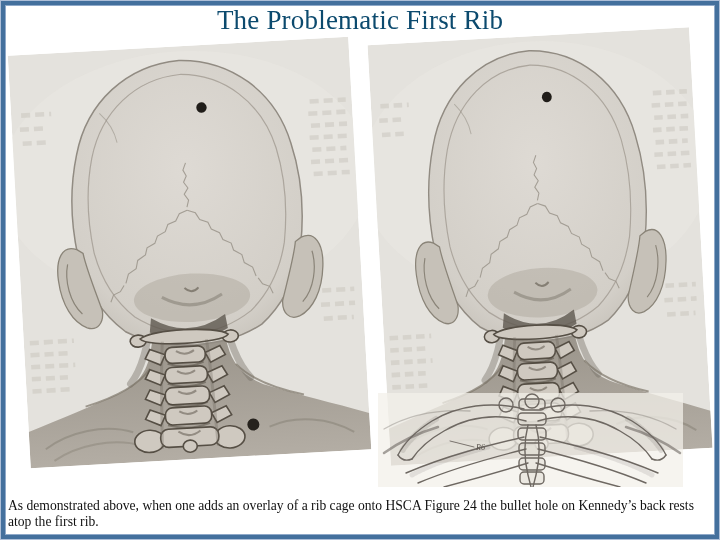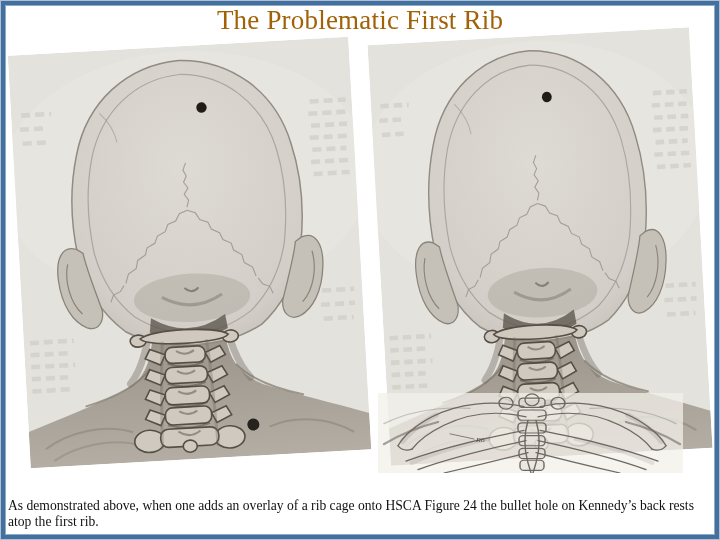--- a/index.html
+++ b/index.html
@@ -8,30 +8,30 @@
     background:#ffffff;
     font-family:"Liberation Serif","DejaVu Serif",serif;
   }
   
   .frame-a{position:absolute;inset:0;border:1px solid #aebfd8;pointer-events:none;z-index:9;}
   .frame-b{position:absolute;inset:1px;border:4px solid #44709d;pointer-events:none;z-index:9;}
   .frame-c{position:absolute;inset:5px;border:1px solid #8fa9c9;pointer-events:none;z-index:9;}
 
   .title{
     position:absolute;top:5px;left:0;right:0;margin:0;
-    text-align:center;font-size:27px;font-weight:400;color:#a16207;
+    text-align:center;font-size:27px;font-weight:400;color:#0c4a6e;
     letter-spacing:.2px;z-index:2;
   }
   .fig{position:absolute;z-index:1;}
   .fig svg{display:block;width:100%;height:100%;}
   .fig-left{left:19px;top:46px;width:341px;height:413px;transform:rotate(-3.2deg);}
   .fig-right{left:379px;top:36px;width:322px;height:421px;transform:rotate(-3.2deg);}
 
   .rib-overlay{
-    position:absolute;left:378px;top:393px;width:305px;height:80px;
+    position:absolute;left:378px;top:393px;width:305px;height:94px;
     background:rgba(243,240,233,0.75);z-index:3;
   }
   .rib-overlay svg{display:block;width:100%;height:100%;}
 
   .caption{
     position:absolute;left:8px;top:498px;width:702px;margin:0;
     font-size:13.6px;line-height:16px;color:#111;z-index:6;
   }
 </style>
 </head>

